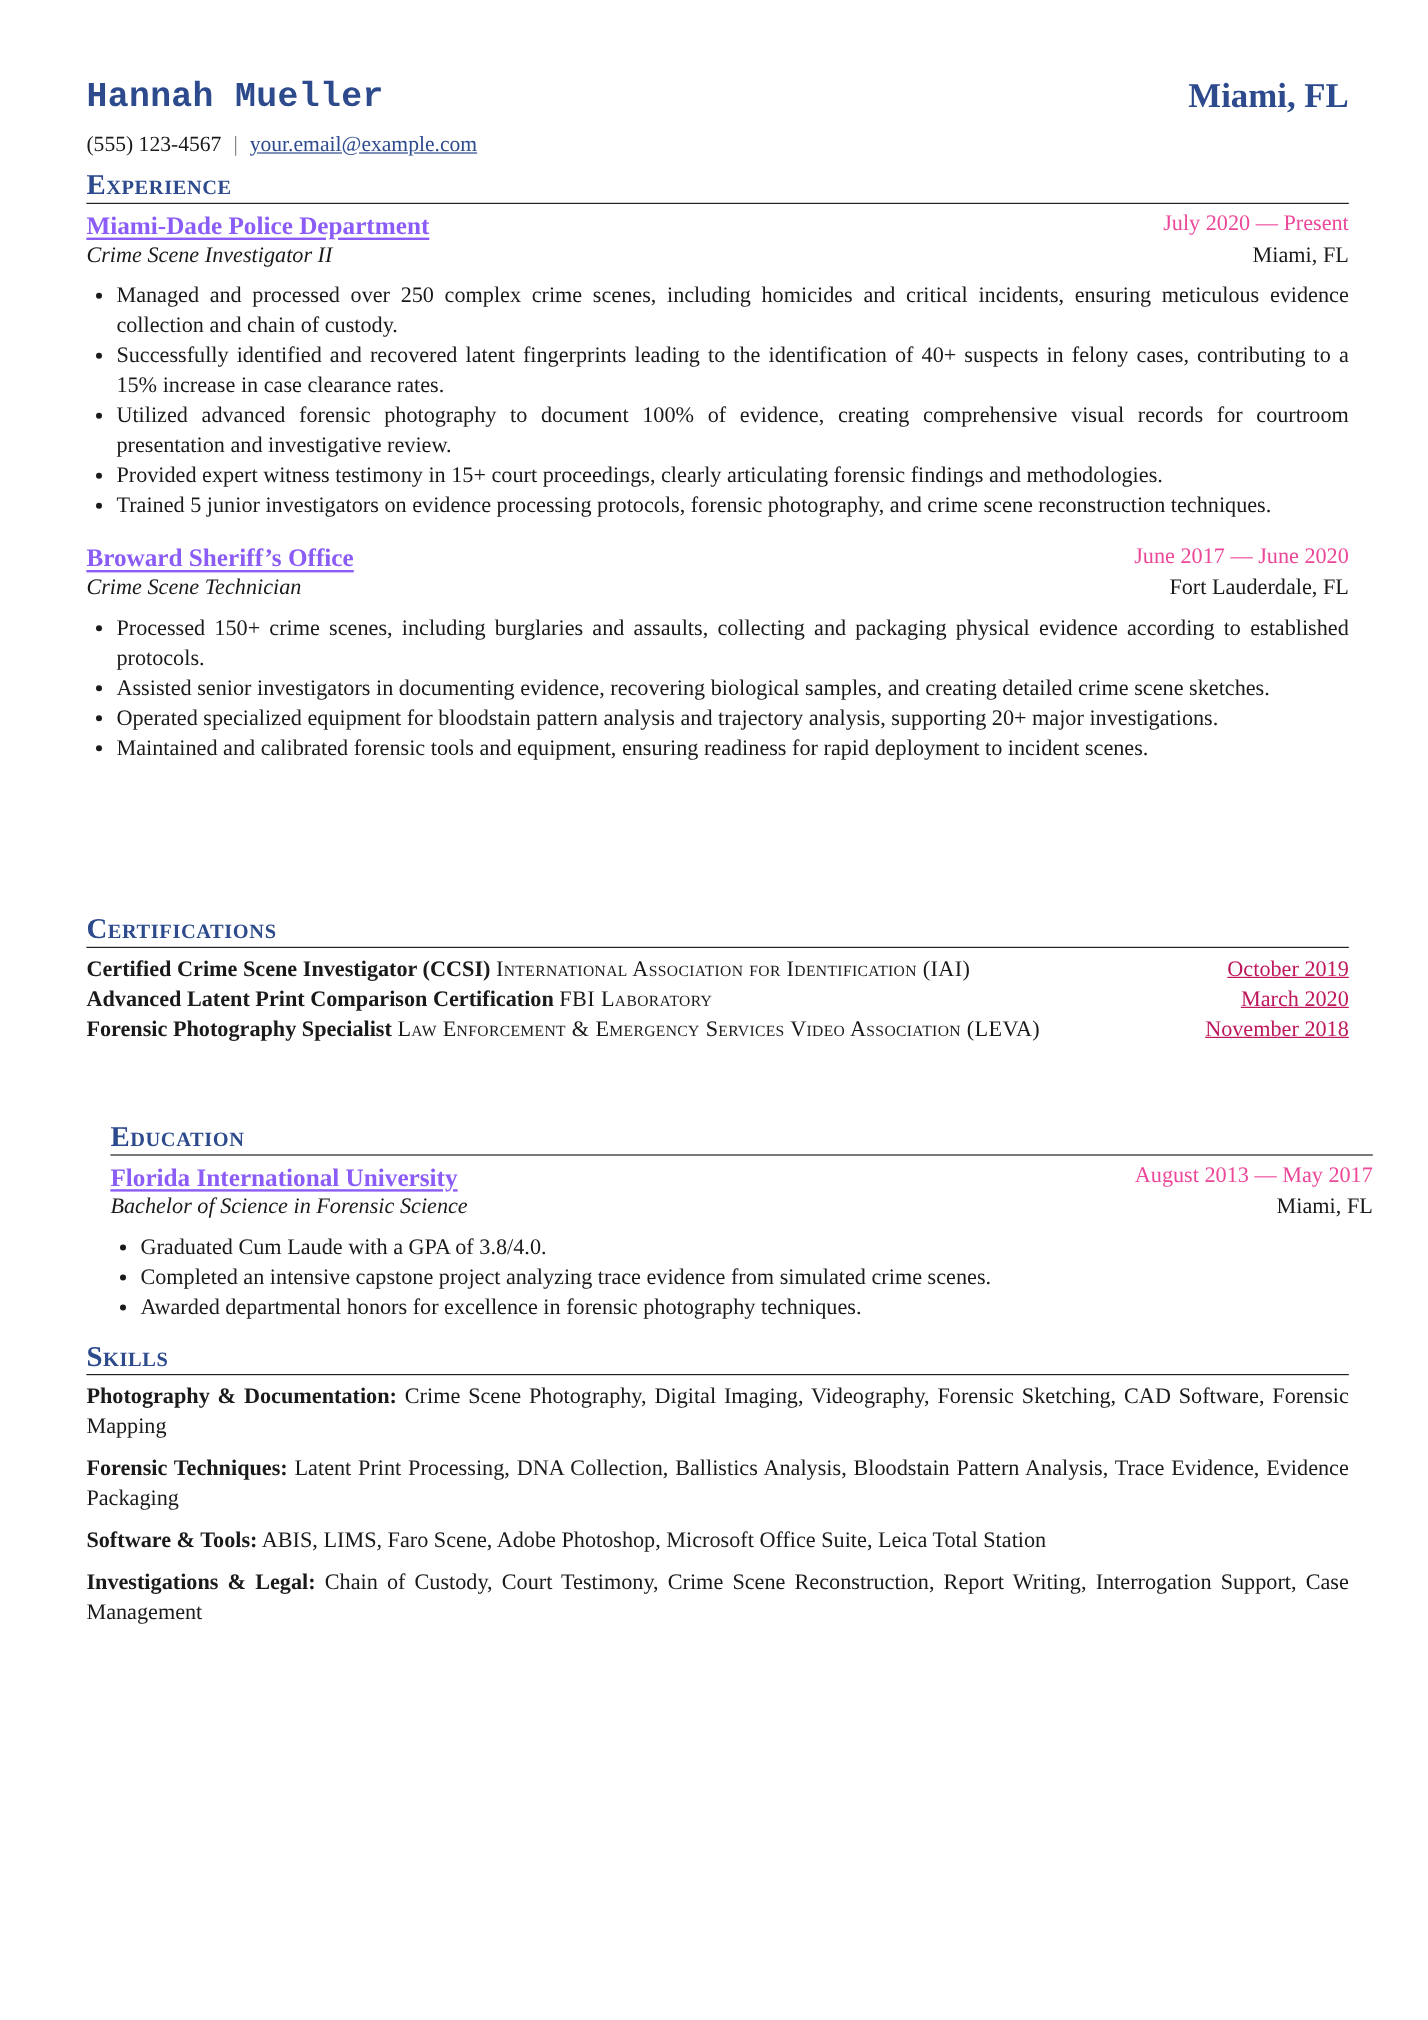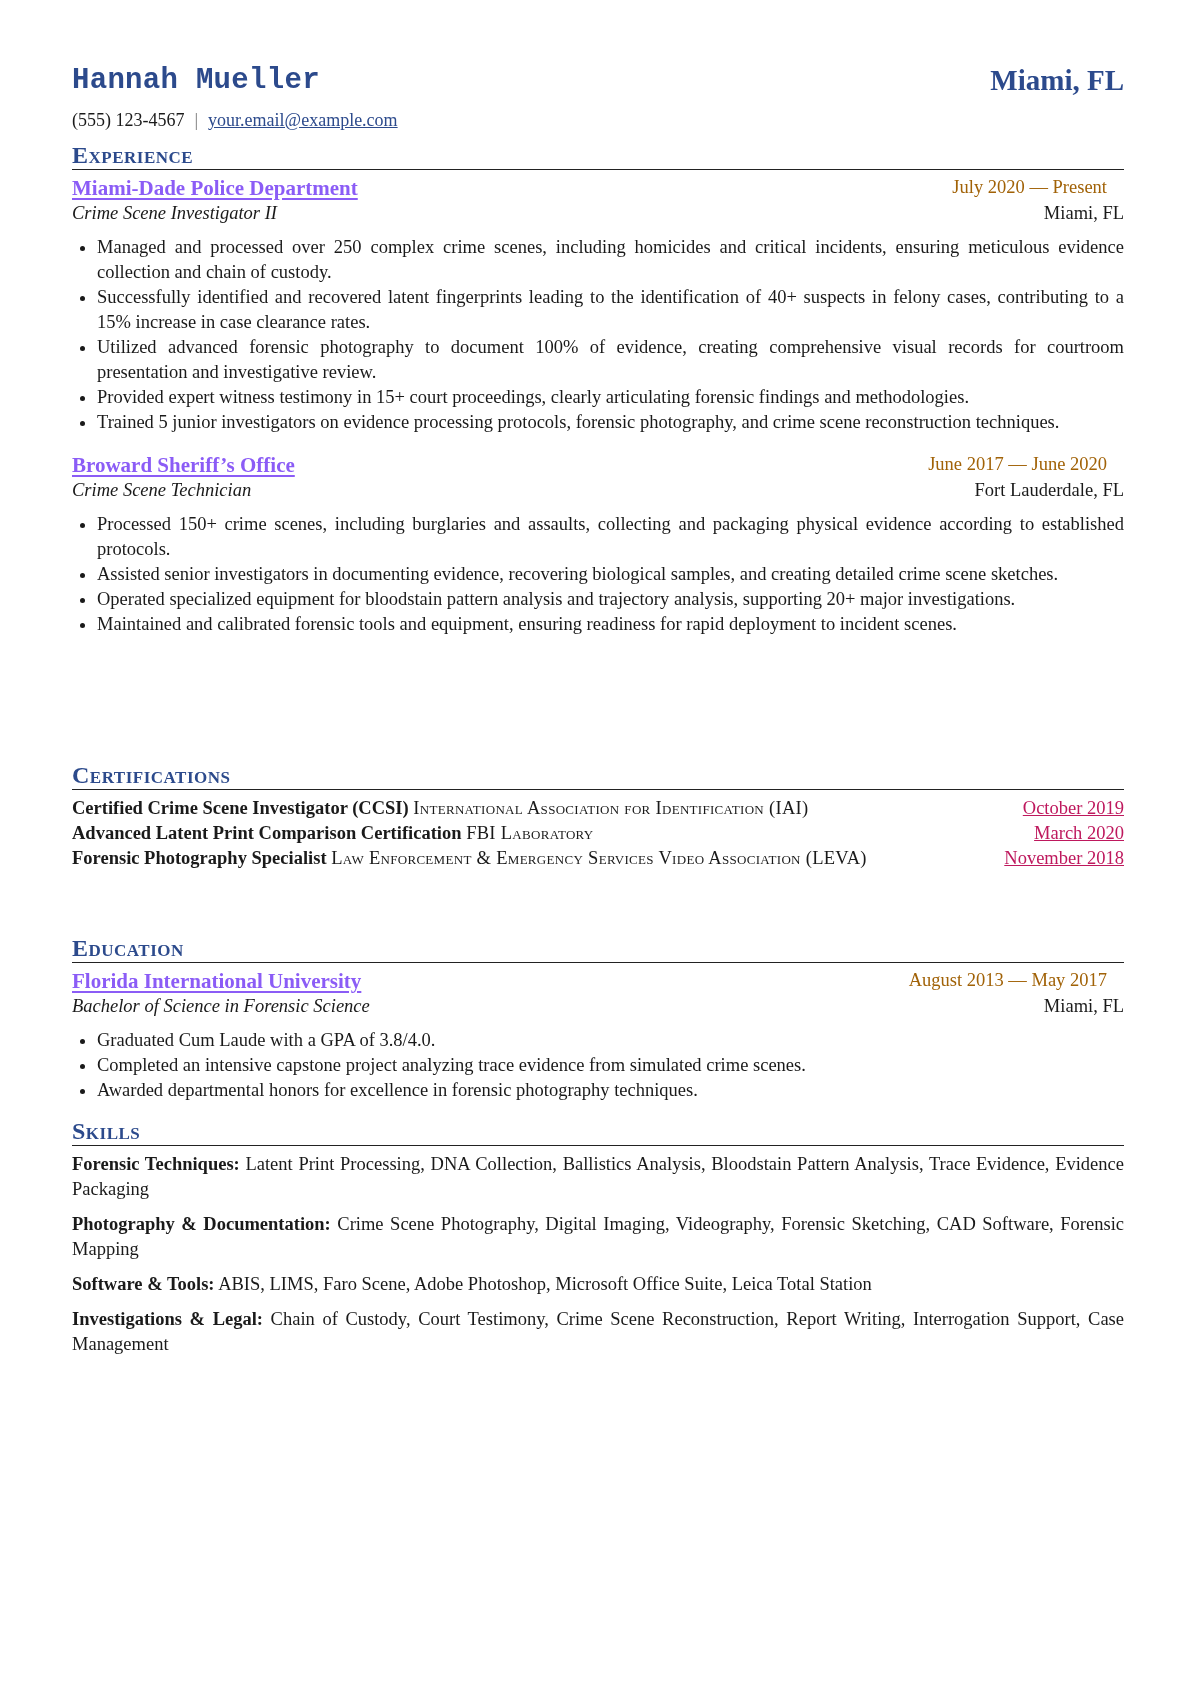--- a/index.html
+++ b/index.html
@@ -17,21 +17,21 @@
   .contact a { color: #2c4a8c; text-decoration: underline; }
 
   .section { position: absolute; left: 0; width: 1052px; }
   .sec-title {
     font-family: "Liberation Serif", serif; font-weight: bold; color: #2c4a8c;
     font-size: 24px; font-variant: small-caps; letter-spacing: 0.5px; line-height: 26px;
     border-bottom: 1.3px solid #222; padding-bottom: 1px;
   }
   .entry-head { position: relative; height: 27px; font-family: "Liberation Serif", serif; }
   .org { position: absolute; left: 0; top: 2px; font-size: 21px; font-weight: bold; color: #8b5cf6; text-decoration: underline; text-underline-offset: 3px; }
-  .dates { position: absolute; right: 17px; top: 3px; font-size: 18.5px; color: #a16207; }
+  .dates { position: absolute; right: 0; top: 3px; font-size: 18.5px; color: #ec4899; }
   .role-row { position: relative; height: 28px; font-family: "Liberation Serif", serif; }
   .role { position: absolute; left: 0; top: 2px; font-size: 18.5px; font-style: italic; }
   .loc { position: absolute; right: 0; top: 2px; font-size: 18.5px; }
   ul.bullets { margin: 6px 0 0 0; padding: 0 0 0 25px; font-family: "Liberation Serif", serif; font-size: 18.5px; line-height: 25px; }
   ul.bullets li { text-align: justify; margin: 0; padding-left: 0; }
   .cert { position: relative; font-family: "Liberation Serif", serif; font-size: 18.5px; line-height: 25px; padding-right: 130px; }
   .cert .cname { font-weight: bold; }
   .cert .issuer { font-variant: small-caps; letter-spacing: 0.3px; }
   .cert .cdate { position: absolute; right: 0; top: 0; color: #be185d; text-decoration: underline; }
   .skill { font-family: "Liberation Serif", serif; font-size: 18.5px; line-height: 25px; margin-bottom: 10px; text-align: justify; }
@@ -103,21 +103,21 @@
         <span class="cdate">March 2020</span>
       </div>
       <div class="cert">
         <span class="cname">Forensic Photography Specialist</span>
         <span class="issuer">Law Enforcement &amp; Emergency Services Video Association (LEVA)</span>
         <span class="cdate">November 2018</span>
       </div>
     </div>
   </div>
 
-  <div class="section" style="top:935px;">
+  <div class="section" style="top:935px;margin-left:20px;">
     <div class="sec-title">Education</div>
     <div style="margin-top:4px;">
       <div class="entry-head">
         <a class="org">Florida International University</a>
         <span class="dates">August 2013 — May 2017</span>
       </div>
       <div class="role-row">
         <span class="role">Bachelor of Science in Forensic Science</span>
         <span class="loc">Miami, FL</span>
       </div>
@@ -126,26 +126,26 @@
         <li>Completed an intensive capstone project analyzing trace evidence from simulated crime scenes.</li>
         <li>Awarded departmental honors for excellence in forensic photography techniques.</li>
       </ul>
     </div>
   </div>
 
   <div class="section" style="top:1118px;">
     <div class="sec-title">Skills</div>
     <div style="margin-top:6px;">
       <div class="skill">
+        <span class="cat">Photography &amp; Documentation:</span>
+        <span>Crime Scene Photography, Digital Imaging, Videography, Forensic Sketching, CAD Software, Forensic Mapping</span>
+      </div>
+      <div class="skill">
         <span class="cat">Forensic Techniques:</span>
         <span>Latent Print Processing, DNA Collection, Ballistics Analysis, Bloodstain Pattern Analysis, Trace Evidence, Evidence Packaging</span>
-      </div>
-      <div class="skill">
-        <span class="cat">Photography &amp; Documentation:</span>
-        <span>Crime Scene Photography, Digital Imaging, Videography, Forensic Sketching, CAD Software, Forensic Mapping</span>
       </div>
       <div class="skill">
         <span class="cat">Software &amp; Tools:</span>
         <span>ABIS, LIMS, Faro Scene, Adobe Photoshop, Microsoft Office Suite, Leica Total Station</span>
       </div>
       <div class="skill">
         <span class="cat">Investigations &amp; Legal:</span>
         <span>Chain of Custody, Court Testimony, Crime Scene Reconstruction, Report Writing, Interrogation Support, Case Management</span>
       </div>
     </div>

